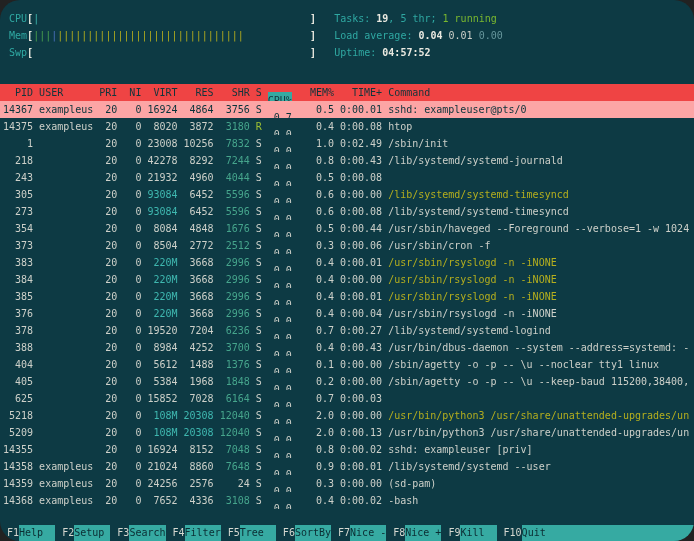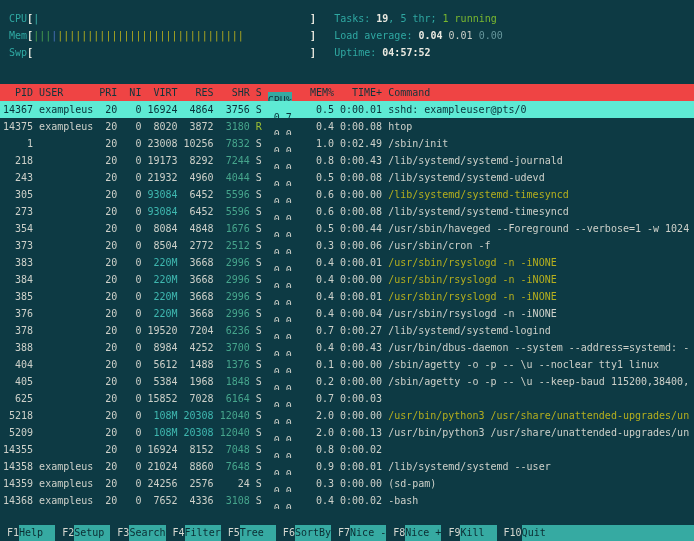--- a/index.html
+++ b/index.html
@@ -1,19 +1,20 @@
 <!DOCTYPE html>
 <html><head>
 <meta charset="utf-8">
 <style>
   html,body{margin:0;padding:0;background:#222;}
   .terminal{
     position:relative;width:694px;height:541px;background:#0d3a44;
     font-family:"DejaVu Sans Mono",monospace;font-size:10px;color:#cdd0c9;
     overflow:hidden;
+    border-radius:20px;
   }
   .line{white-space:pre;height:17px;line-height:17px;}
   
   .meters{position:absolute;top:10px;left:3px;right:0;}
   .meter-inner{display:inline-block;width:46ch;overflow:hidden;vertical-align:bottom;white-space:pre;}
   
   .c-label{color:#2fa8a2;}
   .c-bold{color:#eae9e0;font-weight:bold;}
   .c-fg{color:#cdd0c9;}
   .c-dim{color:#66969c;}
@@ -35,21 +36,21 @@
   .col-virt{width:5ch;text-align:right;}
   .col-res{width:5ch;text-align:right;}
   .col-shr{width:5ch;text-align:right;}
   .col-s{width:1ch;text-align:left;}
   .col-cpu{width:4ch;text-align:right;margin-top:15px;}
   .col-mem{width:4ch;text-align:right;padding-left:12px;}
   .col-time{width:7ch;text-align:right;}
   .col-cmd{flex:1 1 auto !important;text-align:left;min-width:0;}
   .thead{background:#ef4444;color:#12353c;}
   .thead .sort-col{background:#36aaa2;}
-  .row.selected{background:#5eead4;}
+  .row.selected{background:#fca5a5;}
   .row.selected span{color:#07333a !important;font-weight:normal !important;}
   
   .fnbar{position:absolute;left:0;bottom:0;height:16px;line-height:16px;width:694px;display:flex;overflow:hidden;}
   .fnbar span{white-space:pre;}
   .fn-key{color:#d6d8d0;background:#0d3a44;margin-left:7px;}
   .fn-label{color:#0b2d33;background:#36aaa2;}
   .fn-fill{flex:1 1 auto;background:#36aaa2;}
 </style>
 </head>
 <body>
@@ -118,42 +119,41 @@
       <span class="col-cpu">0.0</span>
       <span class="col-mem">1.0</span>
       <span class="col-time">0:02.49</span>
       <span class="col-cmd">/sbin/init</span>
     </div>
         <div class="trow row">
       <span class="col-pid">218</span>
       <span class="col-user"></span>
       <span class="col-pri">20</span>
       <span class="col-ni">0</span>
-      <span class="col-virt">19173</span>
+      <span class="col-virt">42278</span>
       <span class="col-res">8292</span>
       <span class="col-shr c-teal">7244</span>
       <span class="col-s">S</span>
       <span class="col-cpu">0.0</span>
       <span class="col-mem">0.8</span>
       <span class="col-time">0:00.43</span>
       <span class="col-cmd">/lib/systemd/systemd-journald</span>
     </div>
         <div class="trow row">
       <span class="col-pid">243</span>
       <span class="col-user"></span>
       <span class="col-pri">20</span>
       <span class="col-ni">0</span>
       <span class="col-virt">21932</span>
       <span class="col-res">4960</span>
       <span class="col-shr c-teal">4044</span>
       <span class="col-s">S</span>
       <span class="col-cpu">0.0</span>
       <span class="col-mem">0.5</span>
       <span class="col-time">0:00.08</span>
-      <span class="col-cmd">/lib/systemd/systemd-udevd</span>
     </div>
         <div class="trow row">
       <span class="col-pid">305</span>
       <span class="col-user"></span>
       <span class="col-pri">20</span>
       <span class="col-ni">0</span>
       <span class="col-virt c-cyan">93084</span>
       <span class="col-res">6452</span>
       <span class="col-shr c-teal">5596</span>
       <span class="col-s">S</span>
@@ -362,20 +362,21 @@
       <span class="col-user"></span>
       <span class="col-pri">20</span>
       <span class="col-ni">0</span>
       <span class="col-virt">16924</span>
       <span class="col-res">8152</span>
       <span class="col-shr c-teal">7048</span>
       <span class="col-s">S</span>
       <span class="col-cpu">0.0</span>
       <span class="col-mem">0.8</span>
       <span class="col-time">0:00.02</span>
+      <span class="col-cmd">sshd: exampleuser [priv]</span>
     </div>
         <div class="trow row">
       <span class="col-pid">14358</span>
       <span class="col-user">exampleus</span>
       <span class="col-pri">20</span>
       <span class="col-ni">0</span>
       <span class="col-virt">21024</span>
       <span class="col-res">8860</span>
       <span class="col-shr c-teal">7648</span>
       <span class="col-s">S</span>

